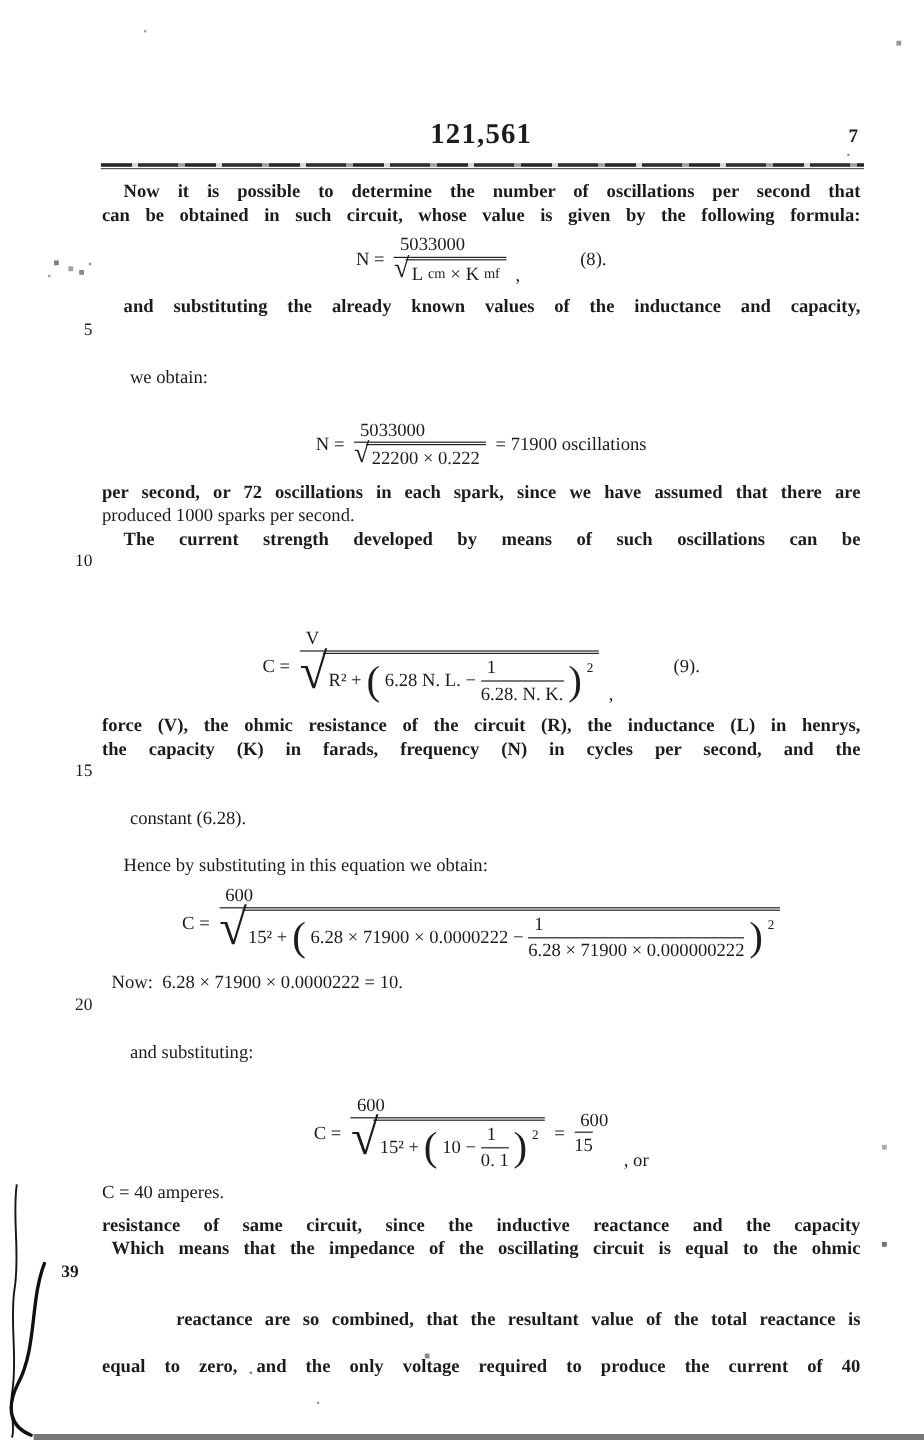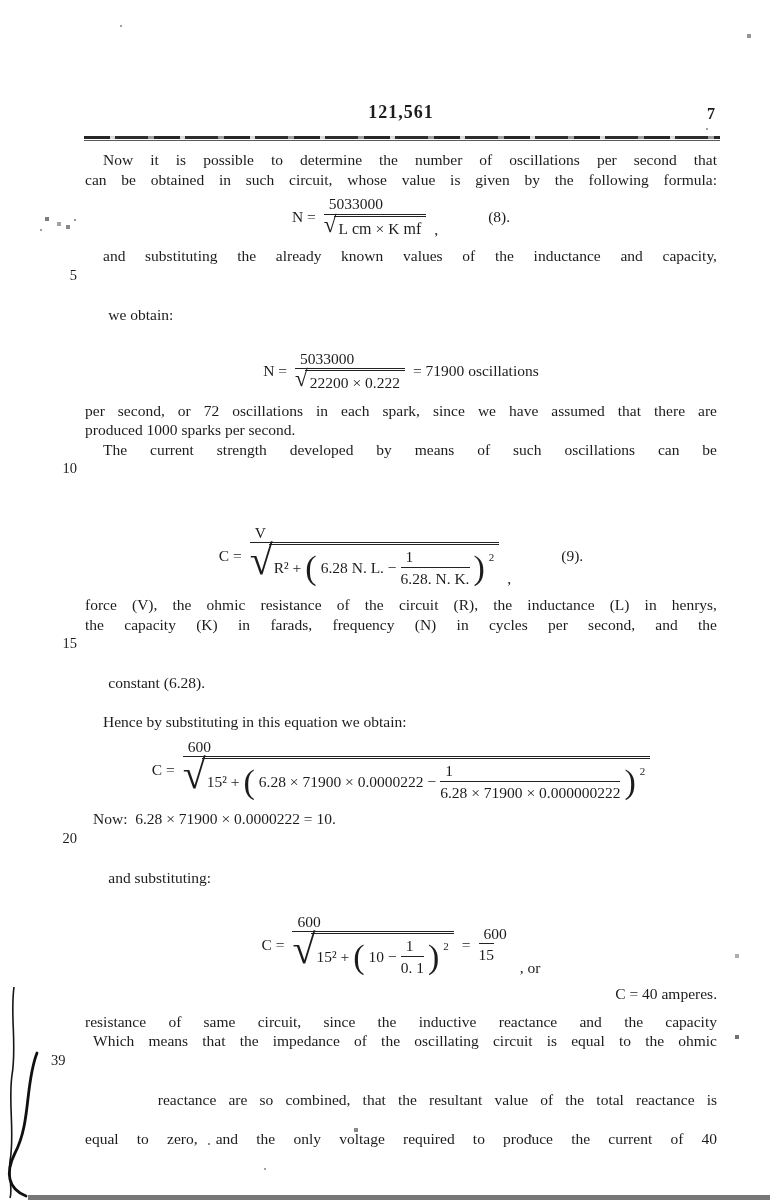--- a/index.html
+++ b/index.html
@@ -8,47 +8,47 @@
     width:770px;height:1200px;
     background:#ffffff;
     font-family:"Liberation Serif","DejaVu Serif",serif;
     font-size:15.5px;line-height:19.5px;
     color:#1c1c1c;
     overflow:hidden;
     margin:0 auto;
   }
   
   .header{position:absolute;top:103px;left:85px;width:632px;height:26px;}
-  .patent-no{position:absolute;left:0;right:0;text-align:center;font-size:18px;font-weight:600;letter-spacing:1px;}
+  .patent-no{position:absolute;left:0;right:0;text-align:center;font-size:24px;font-weight:600;letter-spacing:1px;}
   .page-no{position:absolute;right:2px;top:1px;font-size:16px;font-weight:700;}
   .rule{position:absolute;top:136px;left:84px;width:636px;}
   .rule-top{height:2.5px;background:repeating-linear-gradient(90deg,#262626 0 26px,rgba(38,38,38,.18) 26px 31px,#2e2e2e 31px 64px,rgba(38,38,38,.45) 64px 70px);}
   .rule-bot{height:1px;background:#5a5a5a;margin-top:1.5px;}
   
   .content{position:absolute;top:150px;left:85px;width:632px;}
   .line{position:relative;white-space:pre-wrap;}
-  .line.j{text-align:justify;text-align-last:justify;}
+  .line.j{text-align:justify;text-align-last:justify;font-weight:bold;}
   .line.ind{text-indent:18px;}
   .line.ind-sm{text-indent:8px;}
   .mnum{position:absolute;left:-34px;top:0;width:26px;text-align:right;font-size:14.5px;}
   
   .formula{display:flex;justify-content:center;align-items:center;gap:8px;margin:5px 0 7px;}
   .fr{display:inline-flex;flex-direction:column;align-items:flex-start;vertical-align:middle;}
   .ftop{display:block;padding:0 5px;}
   .fbot{display:block;border-top:1.2px solid #222;padding-top:1px;}
   .sqrt{display:inline-flex;align-items:flex-start;}
   .rsign{font-size:1.5em;line-height:1;transform:translateY(-3px);margin-right:-3px;}
   .rsign.tall{font-size:2.7em;transform:translateY(-4px);margin-right:-4px;}
   .rbar{display:inline-flex;align-items:center;gap:4px;border-top:1.4px solid #222;padding:2px 5px 0;}
   .bp{font-size:2.2em;font-weight:400;line-height:0.9;transform:translateY(1px);}
   .exp2{font-size:11px;vertical-align:top;transform:translateY(-10px);display:inline-block;}
   .ftag{margin-left:42px;}
   .fcomma{align-self:flex-end;}
-  .center-line{text-align:right;margin:4px 0 8px;}
-  sub{font-size:16px;}
+  .center-line{text-align:left;margin:4px 0 8px;}
+  sub{font-size:12px;}
   
   .specks{position:absolute;top:0;left:0;width:2px;height:2px;background:transparent;
     box-shadow:46px 218px 0 1px rgba(20,20,20,.55),58px 223px 0 1px rgba(20,20,20,.4),
     67px 226px 0 1px rgba(20,20,20,.5),74px 219px 0 0 rgba(20,20,20,.45),
     40px 229px 0 0 rgba(20,20,20,.4),736px 1036px 0 1px rgba(20,20,20,.6),
     208px 1143px 0 0 rgba(20,20,20,.5),530px 1135px 0 0 rgba(20,20,20,.45),
     355px 1129px 0 1px rgba(20,20,20,.5),706px 128px 0 0 rgba(20,20,20,.4),
     748px 35px 0 1px rgba(20,20,20,.45),120px 25px 0 0 rgba(20,20,20,.4),
     264px 1168px 0 0 rgba(20,20,20,.4),736px 955px 0 1px rgba(20,20,20,.35);}
   .crease{position:absolute;left:0;top:985px;}

